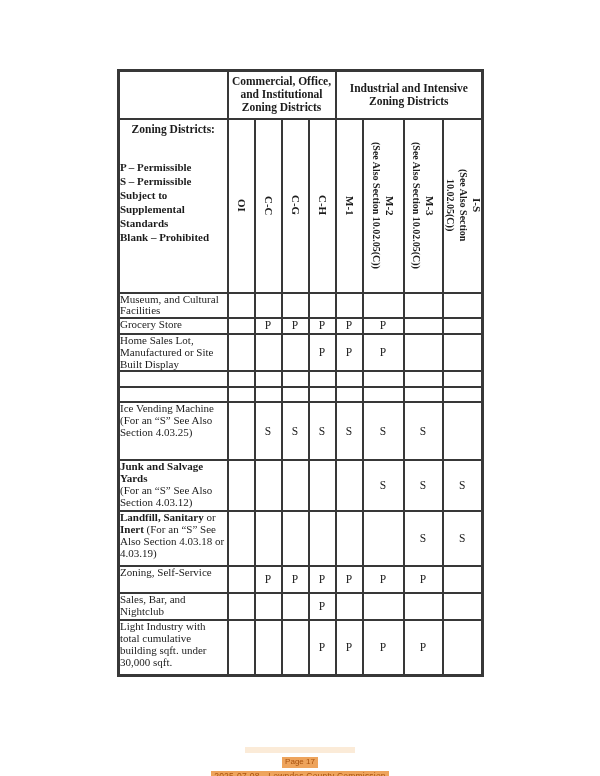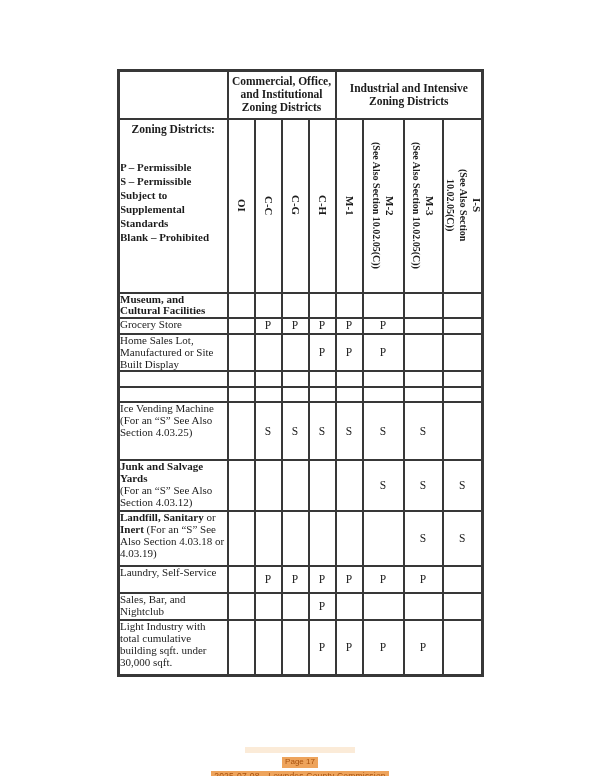--- a/index.html
+++ b/index.html
@@ -17,21 +17,21 @@
   .zoning-table th, .zoning-table td {
     border:2px solid var(--border); padding:0; overflow:hidden;
   }
   .group {
     font-weight:bold; font-size:11.5px; line-height:13px;
     text-align:center; padding:3px 2px; vertical-align:middle;
   }
   .corner { background:#fff; }
   .legend {
     vertical-align:top; text-align:left; font-weight:bold;
-    font-size:11px; padding:5px 4px 0 5px;border-radius:16px;
+    font-size:11px; padding:5px 4px 0 5px;
   }
   .legend-title { text-align:center; font-size:11.5px; margin:3px 0 25px 0; }
   .legend-lines div { line-height:14px; white-space:nowrap; }
   .vh-cell { vertical-align:middle; }
   .vh {
     writing-mode:vertical-rl; text-orientation:sideways;
     margin:0 auto; height:170px; text-align:center;
     font-weight:bold; font-size:11px; line-height:13px;
   }
   .vh-code { font-size:11px; }
@@ -111,21 +111,21 @@
           </th>
           <th class="vh-cell">
             <div class="vh"><span class="vh-code">M-3</span><br><span class="vh-note">(See Also Section 10.02.05(C))</span></div>
           </th>
           <th class="vh-cell">
             <div class="vh"><span class="vh-code">I-S</span><br><span class="vh-note">(See Also Section</span><br><span class="vh-note">10.02.05(C))</span></div>
           </th>
         </tr>
     </thead>
     <tbody id="table-body">
-        <tr style="height: 17px; font-weight: bold;">
+        <tr style="height: 17px;">
           <td class="rowlabel"><span>Museum, and Cultural Facilities</span></td>
           <td class="mark"></td>
           <td class="mark"></td>
           <td class="mark"></td>
           <td class="mark"></td>
           <td class="mark"></td>
           <td class="mark"></td>
           <td class="mark"></td>
           <td class="mark"></td>
         </tr>
@@ -200,21 +200,21 @@
           <td class="mark"></td>
           <td class="mark"></td>
           <td class="mark"></td>
           <td class="mark"></td>
           <td class="mark"></td>
           <td class="mark"></td>
           <td class="mark">S</td>
           <td class="mark">S</td>
         </tr>
         <tr style="height: 27px;">
-          <td class="rowlabel"><span>Laundry, Self-Service</span></td>
+          <td class="rowlabel"><span>Zoning, Self-Service</span></td>
           <td class="mark"></td>
           <td class="mark">P</td>
           <td class="mark">P</td>
           <td class="mark">P</td>
           <td class="mark">P</td>
           <td class="mark">P</td>
           <td class="mark">P</td>
           <td class="mark"></td>
         </tr>
         <tr style="height: 27px;">

